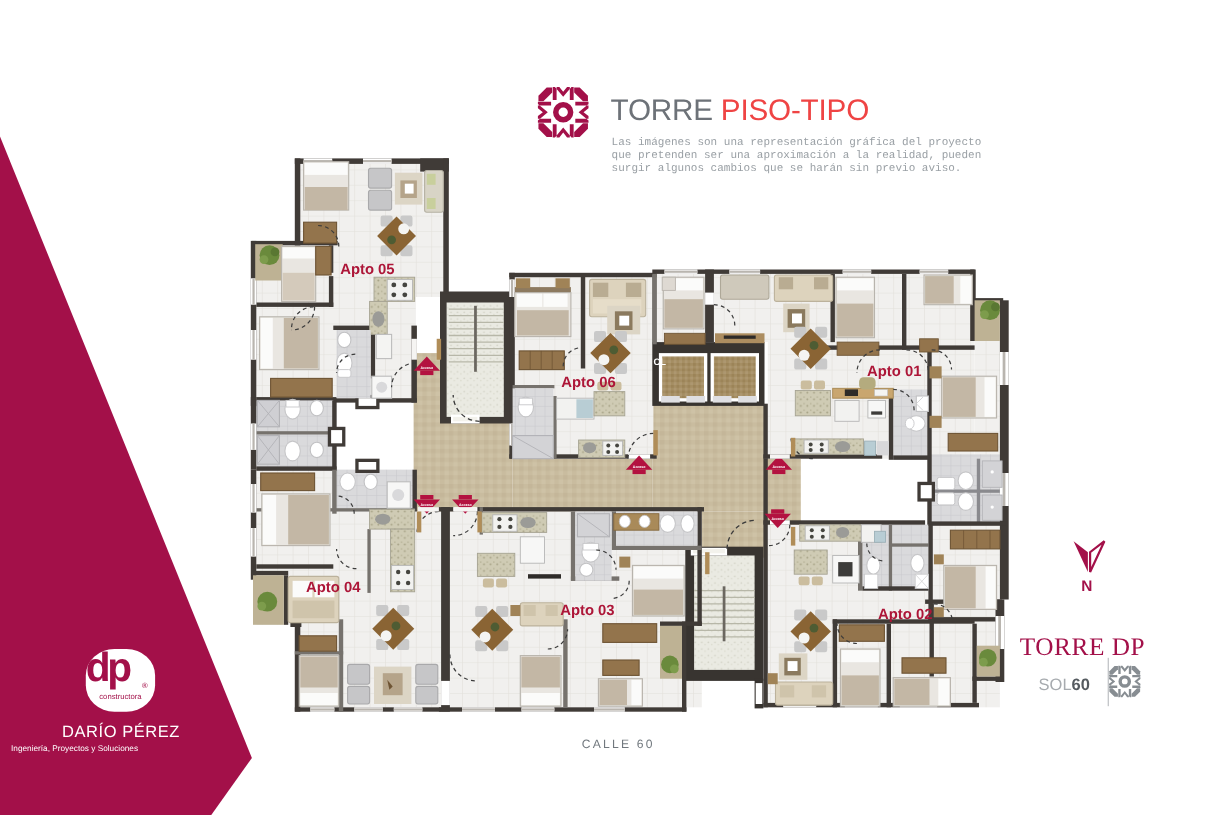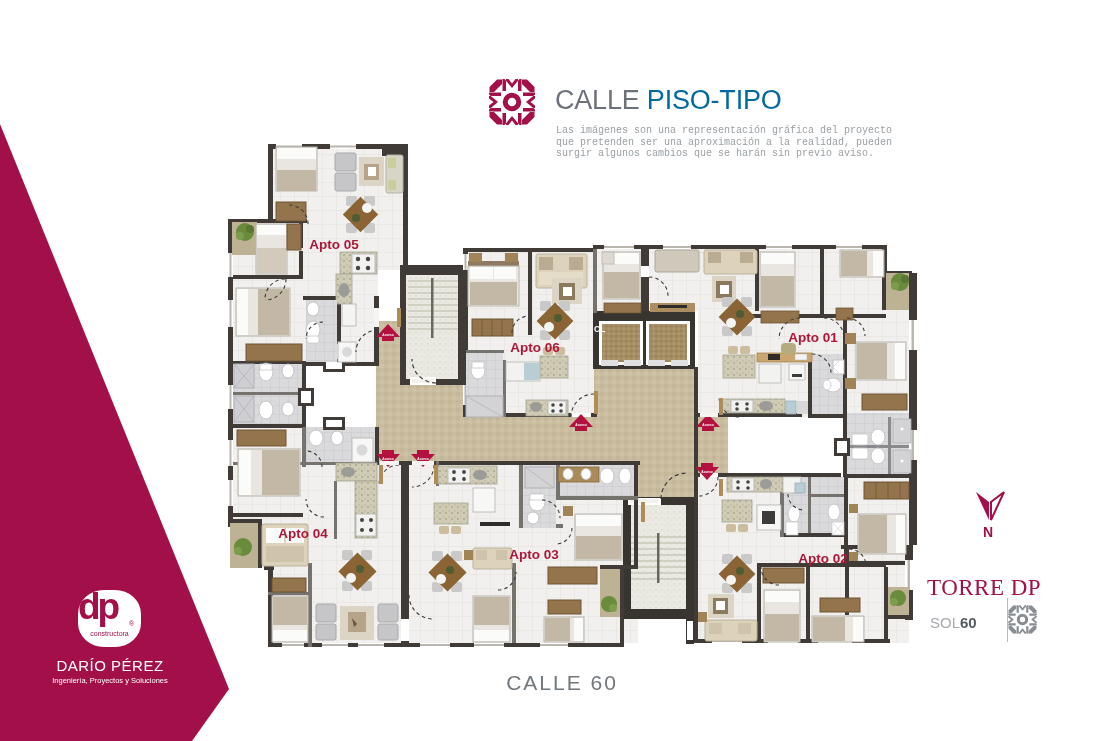--- a/index.html
+++ b/index.html
@@ -15,21 +15,21 @@
 
 <div class="abs" style="left:78px;top:590px;width:63px;height:57px;background:#fff;border-radius:26px/24px;"></div>
 <div class="abs" style="left:78px;top:586px;width:63px;height:46px;color:#a31049;font-weight:bold;font-size:37px;letter-spacing:-3px;">dp</div>
 
 <div class="abs" style="left:78px;top:630px;width:63px;text-align:center;color:#a31049;font-size:7px;">constructora</div>
 
 <div class="abs" style="left:129px;top:620px;color:#a31049;font-size:7px;">®</div>
 
 <div class="abs" style="left:10px;top:657px;width:200px;text-align:center;color:#fff;font-weight:normal;font-size:15px;letter-spacing:0.5px;">DARÍO PÉREZ</div>
 
-<div class="abs" style="left:10px;top:676px;width:200px;text-align:center;color:#fff;font-size:7.5px;">Ingeniería, Proyectos y Soluciones</div>
+<div class="abs" style="left:10px;top:676px;width:200px;color:#fff;font-size:7.5px;">Ingeniería, Proyectos y Soluciones</div>
 
 <svg class="abs" style="left:487px;top:77px" width="50" height="50" viewBox="0 0 100 100">
   <defs>
     <g id="starshape">
       <circle cx="50" cy="50" r="13.5" fill="none" stroke-width="10" stroke="currentColor"></circle>
       <g id="chev">
         <path d="M31,4 L38,4 L38,28 L31,28 Z M62,4 L69,4 L69,28 L62,28 Z M35,4 L50,22 L65,4 L57,4 L50,13 L43,4 Z"></path>
       </g>
       <use href="#chev" transform="rotate(90 50 50)"></use>
       <use href="#chev" transform="rotate(180 50 50)"></use>
@@ -38,42 +38,42 @@
         <path d="M5,30 L5,20 L20,5 L30,5 L30,14 L14,30 Z"></path>
       </g>
       <use href="#corner" transform="rotate(90 50 50)"></use>
       <use href="#corner" transform="rotate(180 50 50)"></use>
       <use href="#corner" transform="rotate(270 50 50)"></use>
     </g>
   </defs>
   <use href="#starshape" fill="#a31049" color="#a31049"></use>
 </svg>
 
-<div class="abs" style="left:555px;top:85px;font-size:27px;color:#6d7278;white-space:nowrap;letter-spacing:-0.2px;"><span>CALLE </span><span style="color:#0369a1;">PISO-TIPO</span></div>
+<div class="abs" style="left:555px;top:85px;font-size:27px;color:#6d7278;white-space:nowrap;letter-spacing:-0.2px;"><span>TORRE </span><span style="color:#ef4444;">PISO-TIPO</span></div>
 
 <div class="abs" style="left:556px;top:125px;font-size:10px;line-height:11.6px;color:#9aa0a5;font-family:Liberation Mono, monospace;">Las imágenes son una representación gráfica del proyecto<br>que pretenden ser una aproximación a la realidad, pueden<br>surgir algunos cambios que se harán sin previo aviso.</div>
 
 <svg class="abs" style="left:972px;top:490px" width="36" height="34" viewBox="0 0 36 34">
   <polygon points="4,2 17,30 17,12" fill="#a31049"></polygon>
   <polygon points="19,12 19,30 32,2" fill="none" stroke="#a31049" stroke-width="2"></polygon>
 </svg>
 
 <div class="abs" style="left:983px;top:524px;color:#a31049;font-weight:bold;font-size:14px;">N</div>
 
 <div class="abs" style="left:927px;top:575px;font-family:'Liberation Serif',serif;font-weight:normal;font-size:23px;color:#a31049;letter-spacing:0.5px;">TORRE DP</div>
 
-<div class="abs" style="left:930px;top:614px;width:75px;text-align:left;font-size:15px;color:#a7abaf;">SOL<b style="color:#555b60;">60</b></div>
+<div class="abs" style="left:930px;top:614px;width:75px;text-align:center;font-size:15px;color:#a7abaf;">SOL<b style="color:#555b60;">60</b></div>
 
 <div class="abs" style="left:1007px;top:598px;width:1px;height:44px;background:#b7babd;"></div>
 
 <svg class="abs" style="left:1007px;top:604px" width="31" height="31" viewBox="0 0 100 100">
   <use href="#starshape" fill="#878d92" color="#878d92"></use>
 </svg>
 
-<div class="abs" style="left:452px;top:671px;width:220px;text-align:center;font-size:21px;color:#71787e;letter-spacing:2px;">CALLE 60</div>
+<div class="abs" style="left:452px;top:671px;width:220px;text-align:center;font-size:11px;color:#71787e;letter-spacing:2px;">CALLE 60</div>
 
 <svg class="abs" style="left:0;top:0" width="1100" height="741" viewBox="0 0 1100 741" id="plan">
 <defs>
   <pattern id="tile" width="14" height="14" patternUnits="userSpaceOnUse">
     <rect width="14" height="14" fill="#f1f0ee"></rect>
     <path d="M14,0 L0,0 0,14" fill="none" stroke="#e2e0da" stroke-width="1"></path>
   </pattern>
   <pattern id="bath" width="9" height="9" patternUnits="userSpaceOnUse">
     <rect width="9" height="9" fill="#dadadc"></rect>
     <path d="M9,0 L0,0 0,9" fill="none" stroke="#c9c9cd" stroke-width="1"></path>

